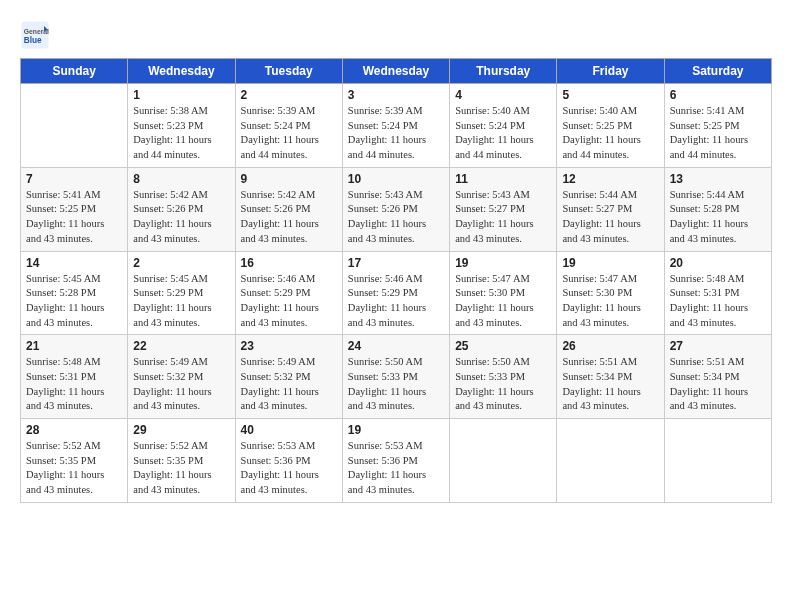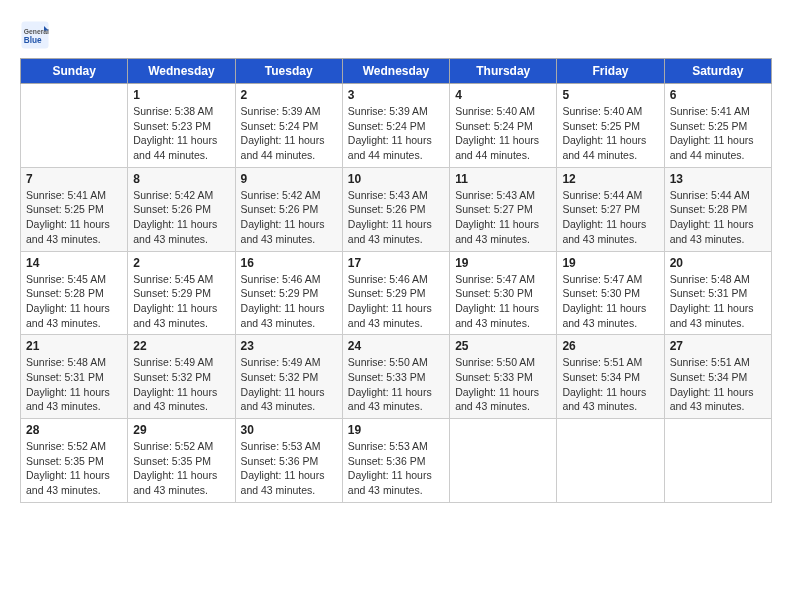--- a/index.html
+++ b/index.html
@@ -71,20 +71,21 @@
       font-weight: bold;
       font-size: 12px;
       color: #222;
       display: block;
       margin-bottom: 2px;
     }
     .day-info {
       font-size: 10.5px;
       color: #333;
       line-height: 1.4;
+      font-family: Liberation Serif, serif;
     }
     .empty-cell {
       background: #fff !important;
     }
     .calendar tr:nth-child(even) .empty-cell {
       background: #f7f7f7 !important;
     }
   </style>
 </head>
 <body>
@@ -240,21 +241,21 @@
       <tr>
         <td>
           <span class="day-num">28</span>
           <div class="day-info">Sunrise: 5:52 AM<br>Sunset: 5:35 PM<br>Daylight: 11 hours<br>and 43 minutes.</div>
         </td>
         <td>
           <span class="day-num">29</span>
           <div class="day-info">Sunrise: 5:52 AM<br>Sunset: 5:35 PM<br>Daylight: 11 hours<br>and 43 minutes.</div>
         </td>
         <td>
-          <span class="day-num">30</span>
+          <span class="day-num">40</span>
           <div class="day-info">Sunrise: 5:53 AM<br>Sunset: 5:36 PM<br>Daylight: 11 hours<br>and 43 minutes.</div>
         </td>
         <td>
           <span class="day-num">19</span>
           <div class="day-info">Sunrise: 5:53 AM<br>Sunset: 5:36 PM<br>Daylight: 11 hours<br>and 43 minutes.</div>
         </td>
         <td class="empty-cell"></td>
         <td class="empty-cell"></td>
         <td class="empty-cell"></td>
       </tr>

